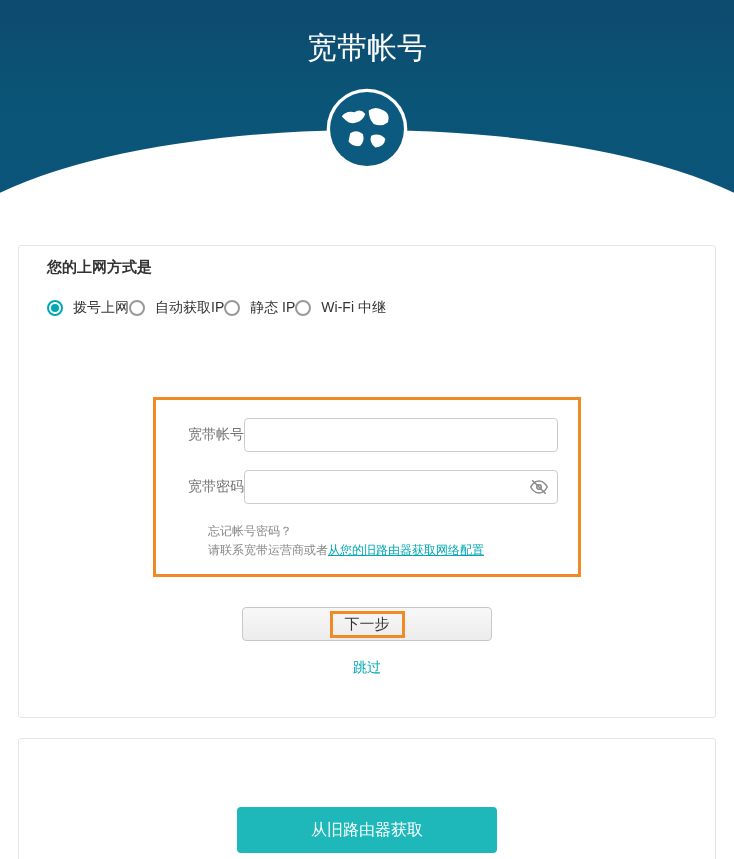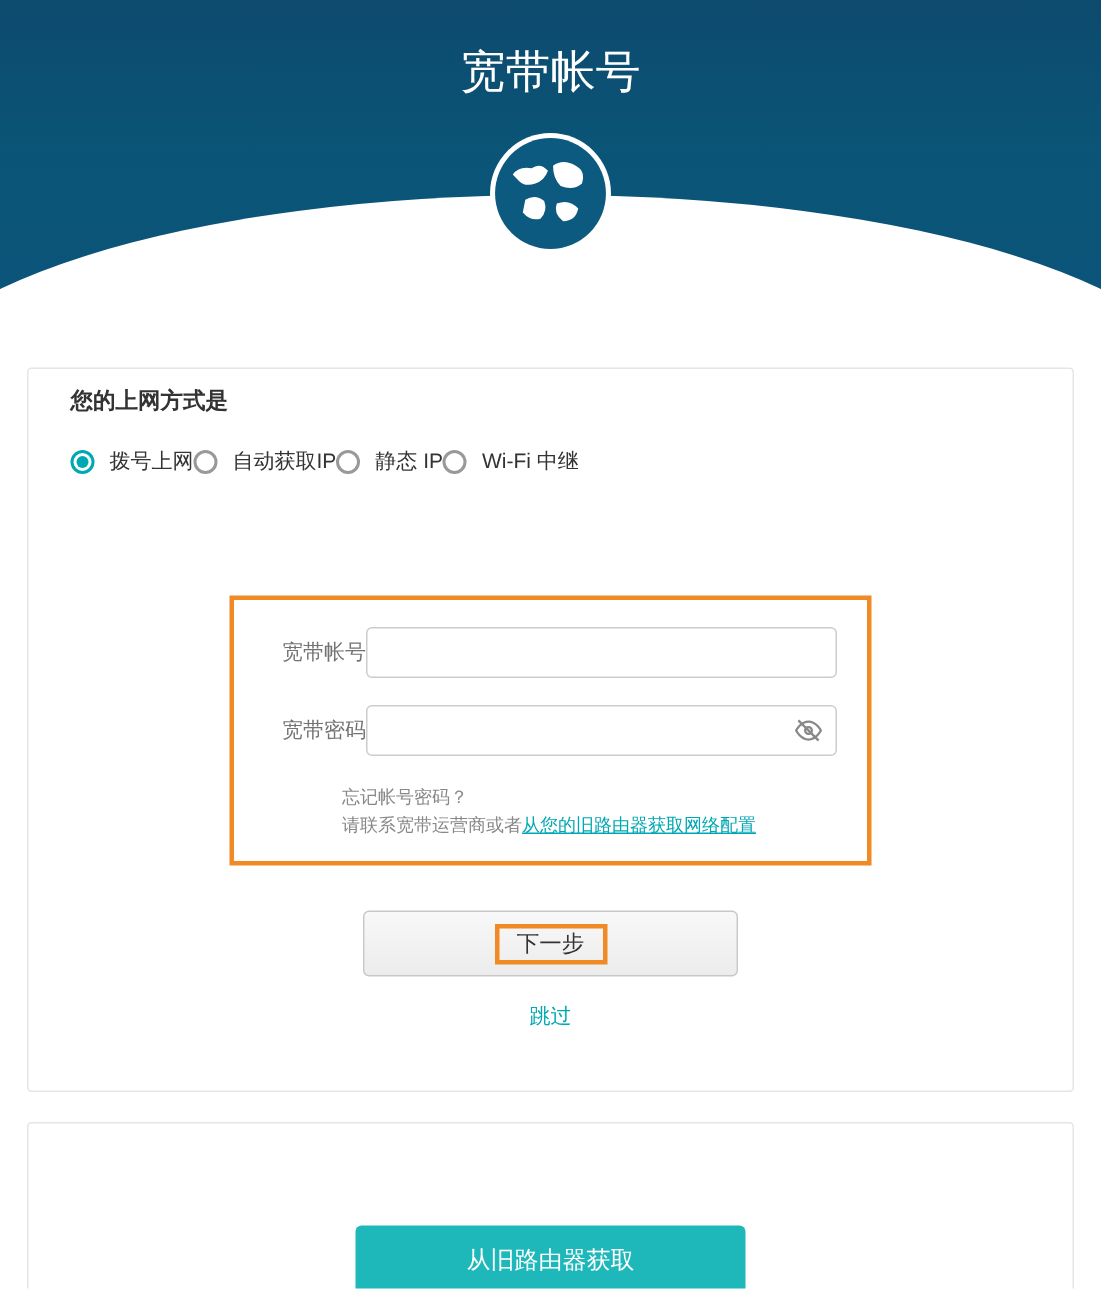--- a/index.html
+++ b/index.html
@@ -158,36 +158,36 @@
       position: absolute;
       right: 10px;
       top: 50%;
       transform: translateY(-50%);
       width: 18px;
       height: 18px;
       cursor: pointer;
     }
     
     .hint-text {
-      margin-left: 52px;
+      margin-left: 32px;
       font-size: 12px;
       color: #888;
       line-height: 1.6;
     }
     
     .hint-link {
       color: #00a8b3;
       text-decoration: underline;
       cursor: pointer;
     }
     
     .btn-next {
       display: block;
       width: 250px;
-      height: 44px;
+      height: 34px;
       margin: 0 auto 18px;
       background: linear-gradient(180deg, #f8f8f8, #ececec);
       border: 1px solid #c8c8c8;
       border-radius: 4px;
       font-size: 15px;
       color: #333;
       cursor: pointer;
       position: relative;
     }
     

